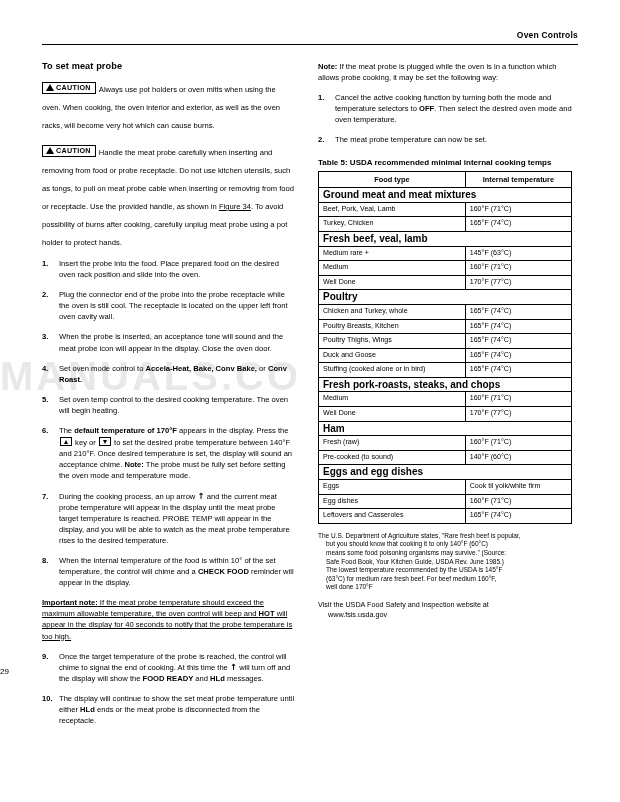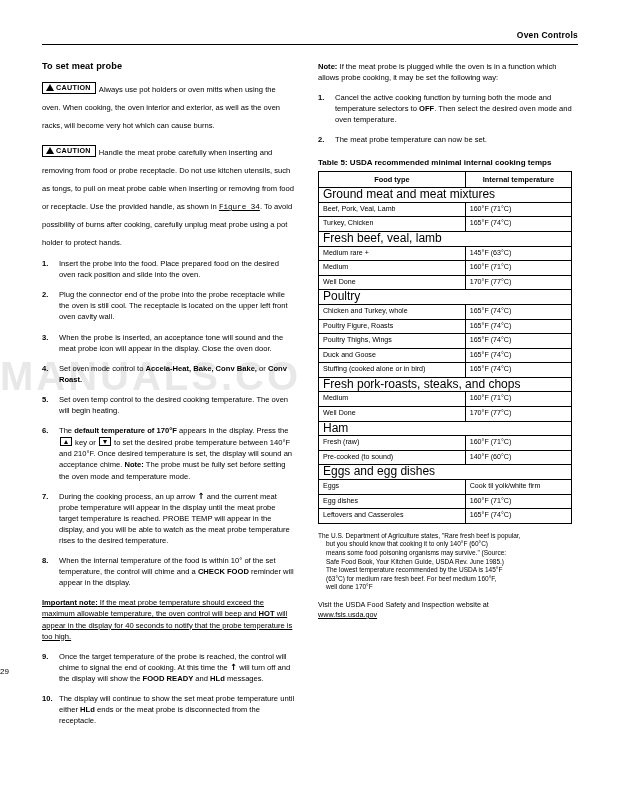--- a/index.html
+++ b/index.html
@@ -95,21 +95,21 @@
     margin-bottom: 9px;
   }
   ol.steps > li .num {
     position: absolute;
     left: 0;
     top: 0;
     font-weight: bold;
     font-size: 7.6px;
   }
   .b { font-weight: bold; }
-  .link { text-decoration: underline; font-family: Liberation Mono, monospace; }
+  .link { text-decoration: underline; }
   .important {
     font-size: 7.6px;
     line-height: 11.1px;
     margin: 0 0 9px 0;
     text-decoration: underline;
   }
   .note-para {
     font-size: 7.6px;
     line-height: 11.1px;
     margin: 0 0 9px 0;
@@ -132,43 +132,43 @@
     vertical-align: middle;
     line-height: 9.6px;
   }
   table.temps th {
     font-weight: bold;
     font-size: 7.4px;
     text-align: center;
     padding: 3px 4px;
   }
   td.grp {
-    font-weight: normal;
-    font-size: 12px;
+    font-weight: bold;
+    font-size: 10px;
   }
   td.item { }
   td.temp { }
   .footnote {
     font-size: 6.5px;
     line-height: 8.6px;
     margin-top: 8px;
   }
   .footnote .ind {
     margin-left: 8px;
     display: block;
   }
   .footnote p { margin: 0 0 0 0; }
   .visit {
     font-size: 7.2px;
     line-height: 10px;
     margin-top: 8px;
   }
   .visit .url {
+    margin-left: 10px;
     display: block;
-    text-decoration: underline;
   }
   .arrow-up {
     font-family: "DejaVu Sans", sans-serif;
     font-size: 8.5px;
     font-weight: bold;
   }
   .key-glyph {
     display: inline-block;
     width: 10px;
     height: 7px;
@@ -312,21 +312,21 @@
             </tr>
 
           <tr>
               <td class="grp" colspan="2">Poultry</td>
             </tr>
           <tr>
               <td class="item">Chicken and Turkey, whole</td>
               <td class="temp">165°F (74°C)</td>
             </tr>
           <tr>
-              <td class="item">Poultry Figure, Roasts</td>
+              <td class="item">Poultry Breasts, Kitchen</td>
               <td class="temp">165°F (74°C)</td>
             </tr>
           <tr>
               <td class="item">Poultry Thighs, Wings</td>
               <td class="temp">165°F (74°C)</td>
             </tr>
           <tr>
               <td class="item">Duck and Goose</td>
               <td class="temp">165°F (74°C)</td>
             </tr>

